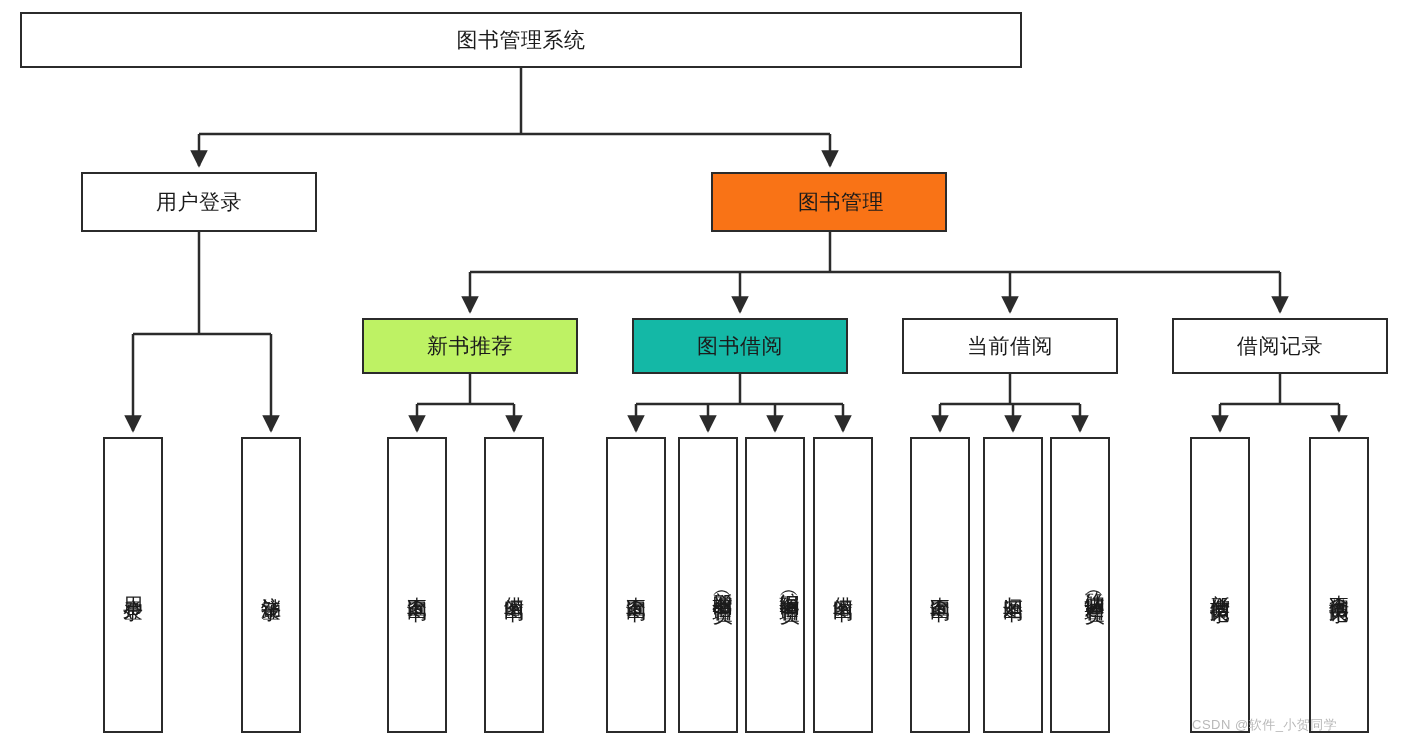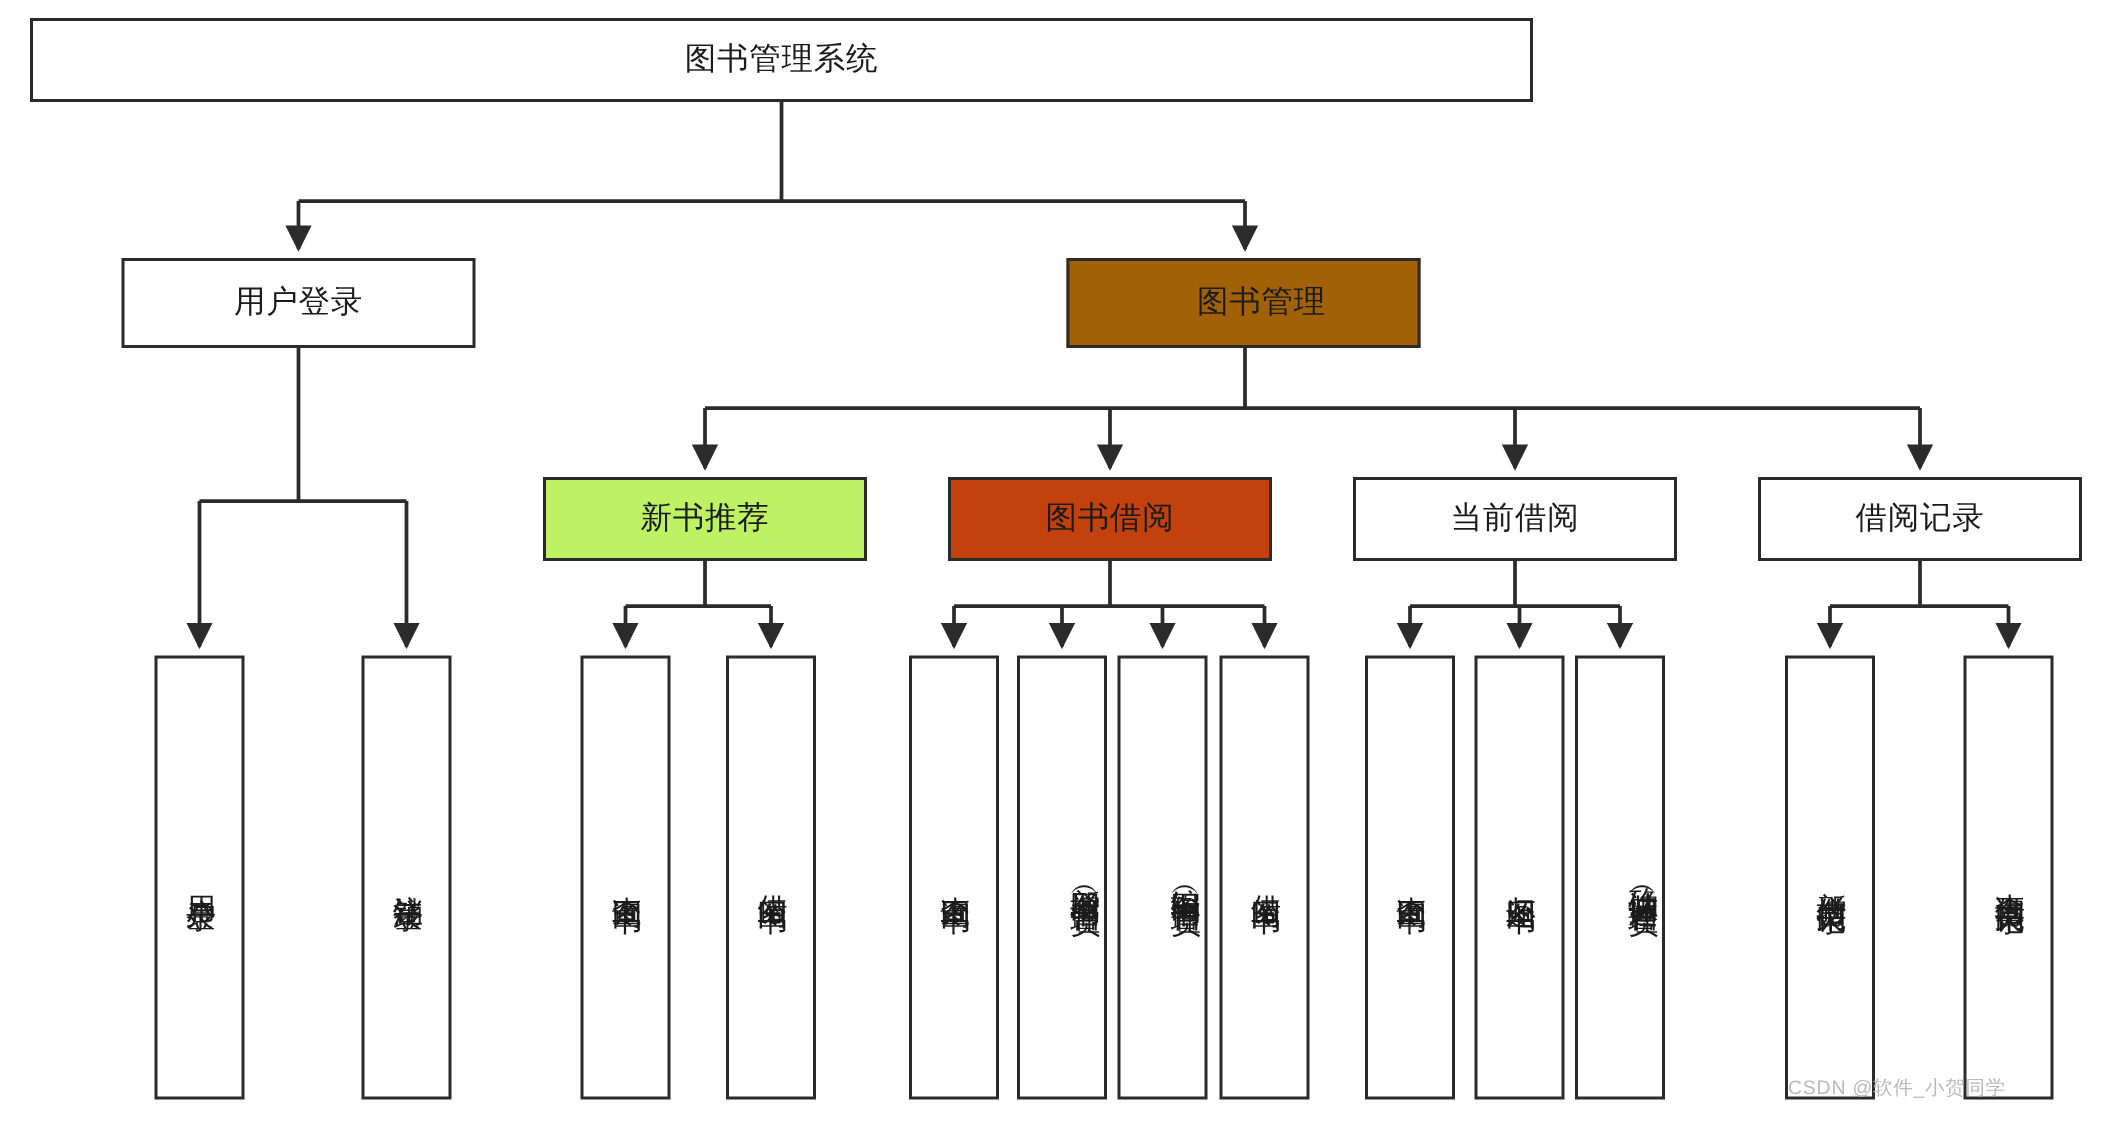--- a/index.html
+++ b/index.html
@@ -112,24 +112,24 @@
       <path d="M 1280 374 L 1280 404"></path>
       <path d="M 1220 404 L 1339 404"></path>
       <path d="M 1220 404 L 1220 431" marker-end="url(#arrow)"></path>
       <path d="M 1339 404 L 1339 431" marker-end="url(#arrow)"></path>
     </g>
   </svg>
 
   <div class="node node-h" style="left: 20px; top: 12px; width: 1002px; height: 56px; border-color: rgb(43, 43, 43); background: rgb(255, 255, 255);">图书管理系统</div>
 
   <div class="node node-h" style="left: 81px; top: 172px; width: 236px; height: 60px; border-color: rgb(43, 43, 43); background: rgb(255, 255, 255);">用户登录</div>
-  <div class="node node-h" style="left: 711px; top: 172px; width: 236px; height: 60px; border-color: rgb(43, 43, 43); background: #a16207; padding-left: 24px;">图书管理</div>
+  <div class="node node-h" style="left: 711px; top: 172px; width: 236px; height: 60px; border-color: rgb(43, 43, 43); background: #f97316; padding-left: 24px;">图书管理</div>
 
   <div class="node node-h" style="left: 362px; top: 318px; width: 216px; height: 56px; border-color: rgb(43, 43, 43); background: #bef264;">新书推荐</div>
-  <div class="node node-h" style="left: 632px; top: 318px; width: 216px; height: 56px; border-color: rgb(43, 43, 43); background: #c2410c;">图书借阅</div>
+  <div class="node node-h" style="left: 632px; top: 318px; width: 216px; height: 56px; border-color: rgb(43, 43, 43); background: #14b8a6;">图书借阅</div>
   <div class="node node-h" style="left: 902px; top: 318px; width: 216px; height: 56px; border-color: rgb(43, 43, 43); background: rgb(255, 255, 255);">当前借阅</div>
   <div class="node node-h" style="left: 1172px; top: 318px; width: 216px; height: 56px; border-color: rgb(43, 43, 43); background: rgb(255, 255, 255);">借阅记录</div>
 
   <div class="node node-v mid" style="left: 103px; top: 437px; width: 60px; height: 296px; border-color: rgb(43, 43, 43); background: rgb(255, 255, 255);">用户登录</div>
   <div class="node node-v mid" style="left: 241px; top: 437px; width: 60px; height: 296px; border-color: rgb(43, 43, 43); background: rgb(255, 255, 255);">注销登录</div>
   <div class="node node-v mid" style="left: 387px; top: 437px; width: 60px; height: 296px; border-color: rgb(43, 43, 43); background: rgb(255, 255, 255);">查询图书</div>
   <div class="node node-v mid" style="left: 484px; top: 437px; width: 60px; height: 296px; border-color: rgb(43, 43, 43); background: rgb(255, 255, 255);">借阅图书</div>
   <div class="node node-v mid" style="left: 606px; top: 437px; width: 60px; height: 296px; border-color: rgb(43, 43, 43); background: rgb(255, 255, 255);">查询图书</div>
   <div class="node node-v" style="left: 678px; top: 437px; width: 60px; height: 296px; border-color: rgb(43, 43, 43); background: rgb(255, 255, 255);">新增图书（管理员）</div>
   <div class="node node-v" style="left: 745px; top: 437px; width: 60px; height: 296px; border-color: rgb(43, 43, 43); background: rgb(255, 255, 255);">编辑图书（管理员）</div>

